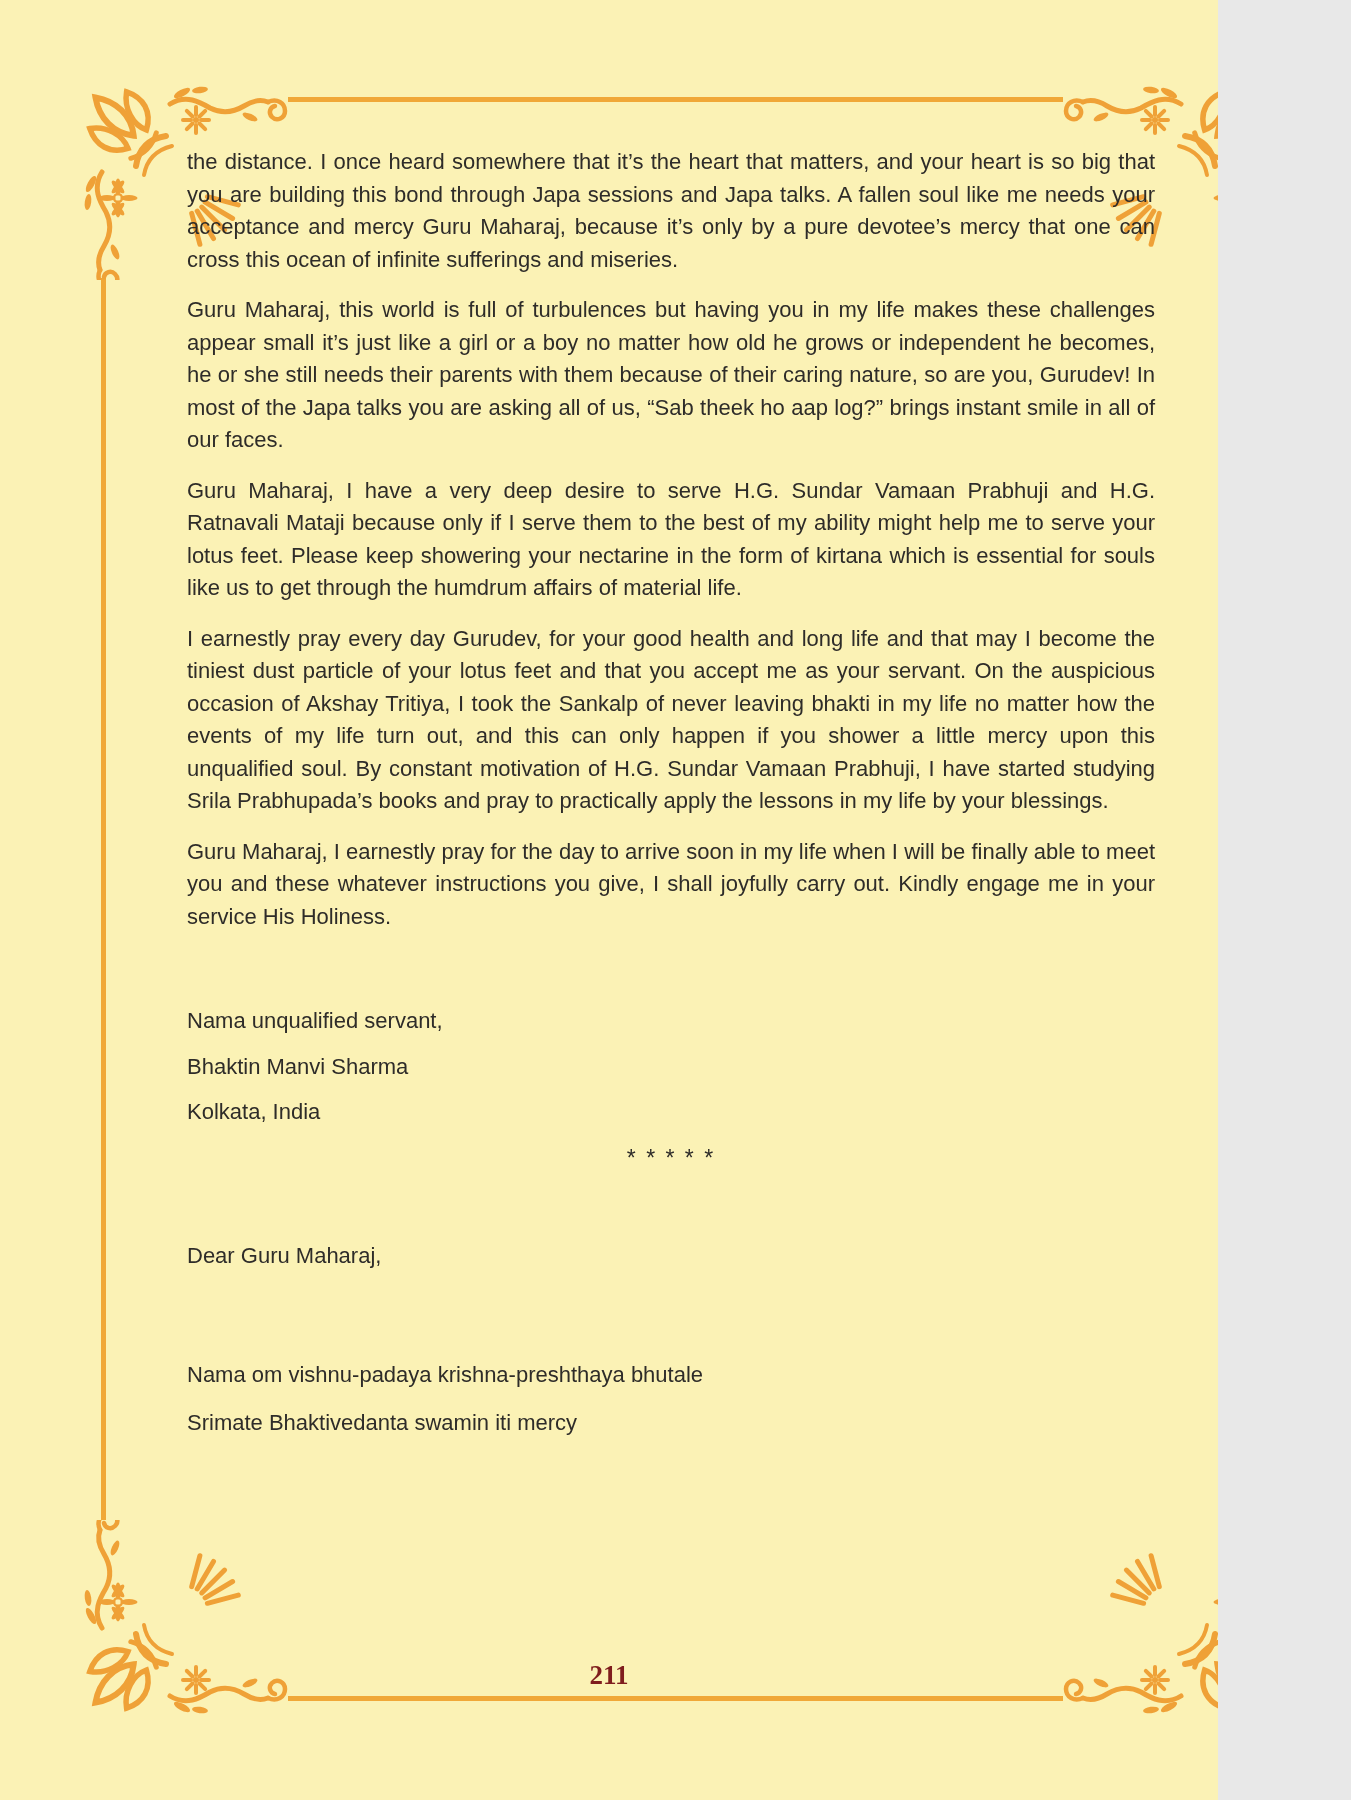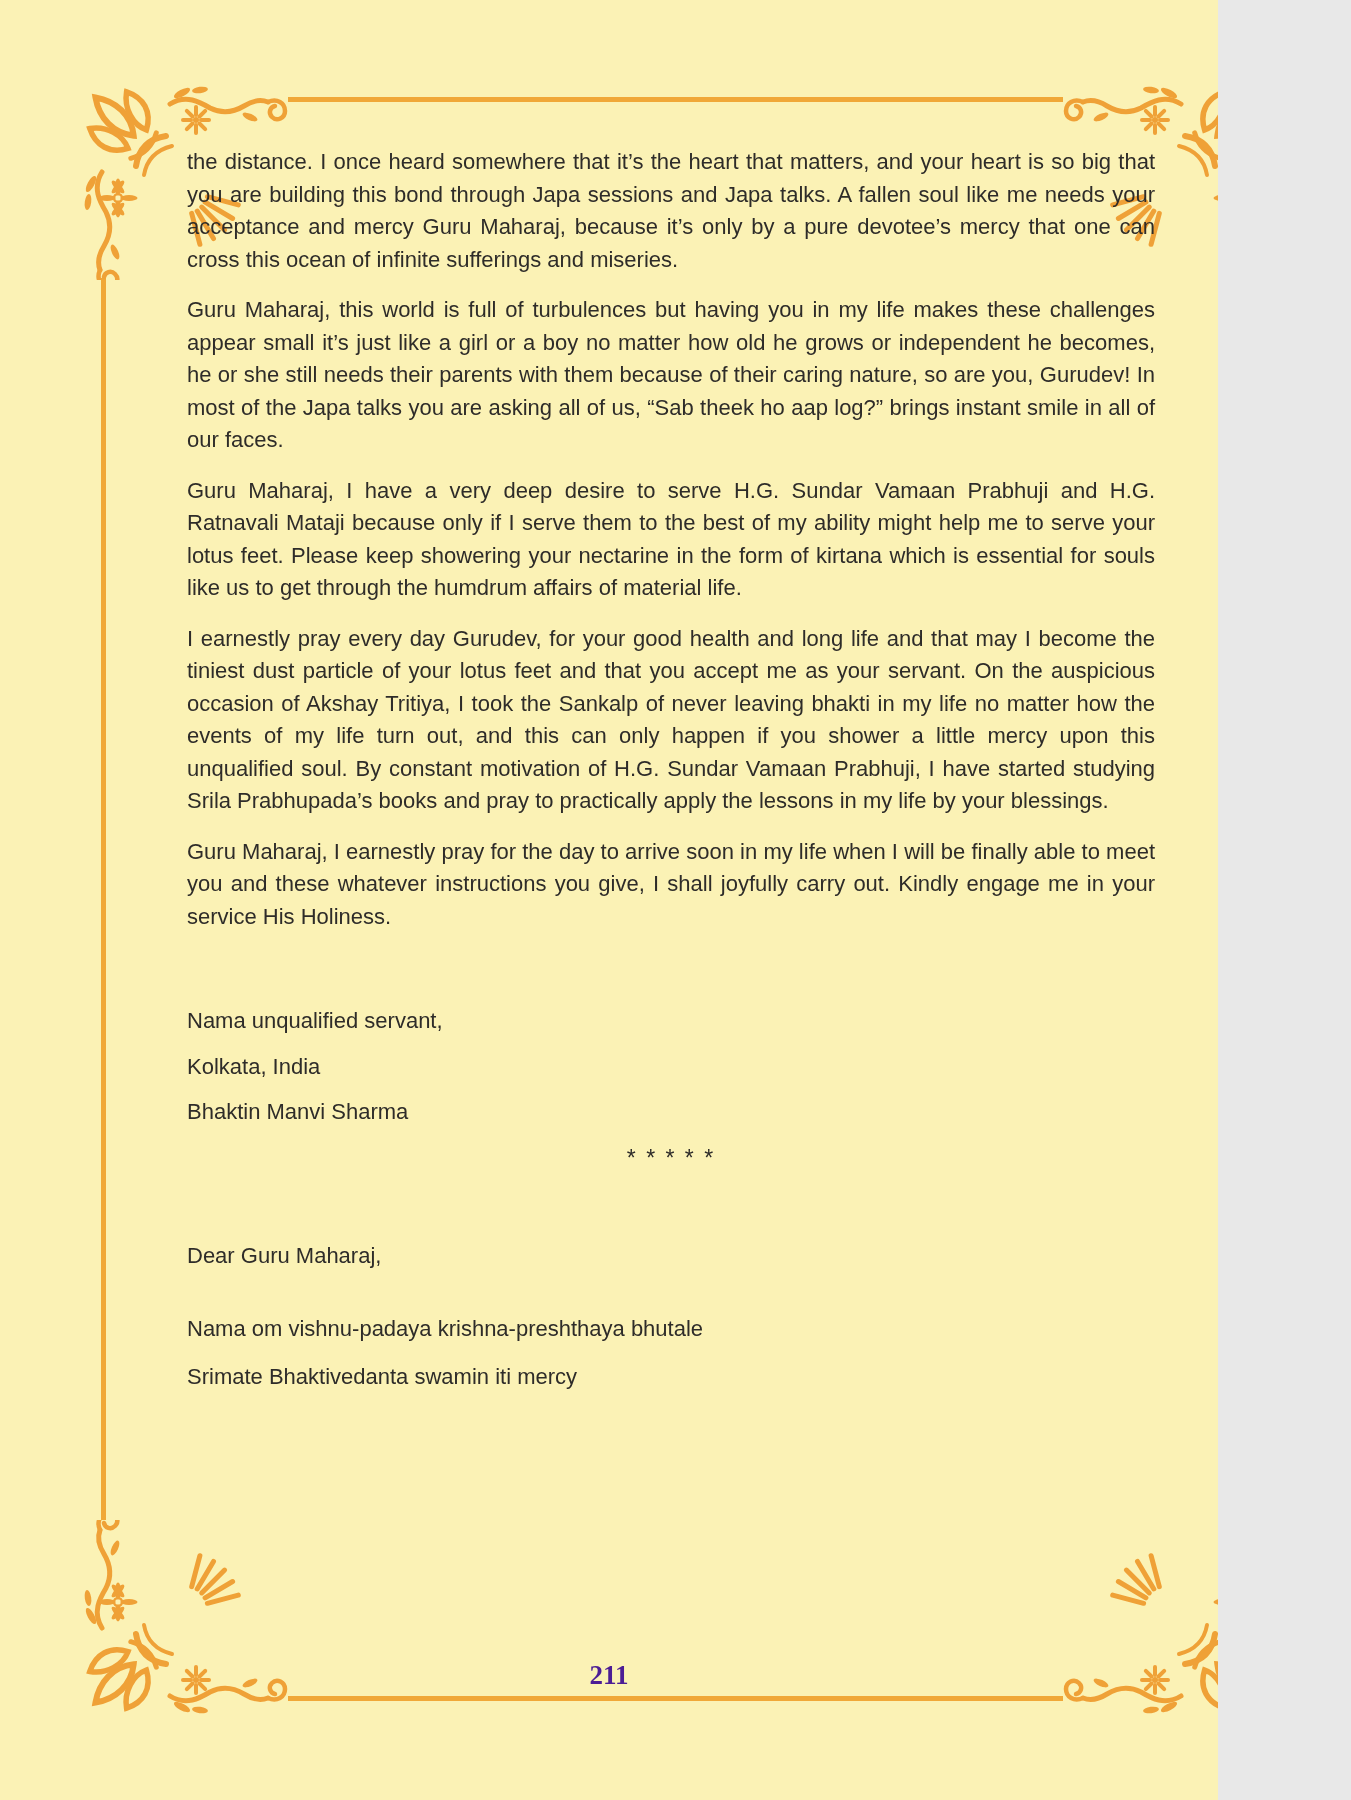--- a/index.html
+++ b/index.html
@@ -37,29 +37,29 @@
     text-justify:inter-word;
   }
   .sig-block{margin-top:72px;}
   .sig-line{line-height:32.5px;margin-bottom:13px;}
   .separator{
     text-align:center;font-size:23px;line-height:32.5px;
     margin-top:8px;letter-spacing:2px;
   }
   .salutation{margin-top:66px;line-height:32.5px;}
   .greeting{margin-top:70px;line-height:32.5px;}
-  .mantra-1{margin-top:40px;line-height:32.5px;}
+  .mantra-1{margin-top:86px;line-height:32.5px;}
   .mantra-2{margin-top:16px;line-height:32.5px;}
   
   .page-number{
     position:absolute;left:0;right:0;top:1660px;
     text-align:center;
     font-family:"Liberation Serif", serif;
     font-size:27px;font-weight:600;
-    color:#4c1d95;
+    color:#7f1d1d;
   }
 </style>
 </head>
 <body>
 
 <svg class="svg-defs" aria-hidden="true">
   <defs>
     <g id="corner-orn" stroke="currentColor" fill="none" stroke-linecap="round">
 
       <g transform="rotate(-45 50 50)">
@@ -155,22 +155,22 @@
 
   <div class="content">
     <p>the distance. I once heard somewhere that it’s the heart that matters, and your heart is so big that you are building this bond through Japa sessions and Japa talks. A fallen soul like me needs your acceptance and mercy Guru Maharaj, because it’s only by a pure devotee’s mercy that one can cross this ocean of infinite sufferings and miseries.</p>
     <p>Guru Maharaj, this world is full of turbulences but having you in my life makes these challenges appear small it’s just like a girl or a boy no matter how old he grows or independent he becomes, he or she still needs their parents with them because of their caring nature, so are you, Gurudev! In most of the Japa talks you are asking all of us, “Sab theek ho aap log?” brings instant smile in all of our faces.</p>
     <p>Guru Maharaj, I have a very deep desire to serve H.G. Sundar Vamaan Prabhuji and H.G. Ratnavali Mataji because only if I serve them to the best of my ability might help me to serve your lotus feet. Please keep showering your nectarine in the form of kirtana which is essential for souls like us to get through the humdrum affairs of material life.</p>
     <p>I earnestly pray every day Gurudev, for your good health and long life and that may I become the tiniest dust particle of your lotus feet and that you accept me as your servant. On the auspicious occasion of Akshay Tritiya, I took the Sankalp of never leaving bhakti in my life no matter how the events of my life turn out, and this can only happen if you shower a little mercy upon this unqualified soul. By constant motivation of H.G. Sundar Vamaan Prabhuji, I have started studying Srila Prabhupada’s books and pray to practically apply the lessons in my life by your blessings.</p>
     <p>Guru Maharaj, I earnestly pray for the day to arrive soon in my life when I will be finally able to meet you and these whatever instructions you give, I shall joyfully carry out. Kindly engage me in your service His Holiness.</p>
 
     <div class="sig-block">
       <div class="sig-line">Nama unqualified servant,</div>
+      <div class="sig-line">Bhaktin Manvi Sharma</div>
       <div class="sig-line">Kolkata, India</div>
-      <div class="sig-line">Bhaktin Manvi Sharma</div>
     </div>
 
     <div class="separator">* * * * *</div>
 
     <div class="salutation">Dear Guru Maharaj,</div>
     <div class="mantra-1">Nama om vishnu-padaya krishna-preshthaya bhutale</div>
     <div class="mantra-2">Srimate Bhaktivedanta swamin iti mercy</div>
   </div>
 
   <div class="page-number">211</div>

